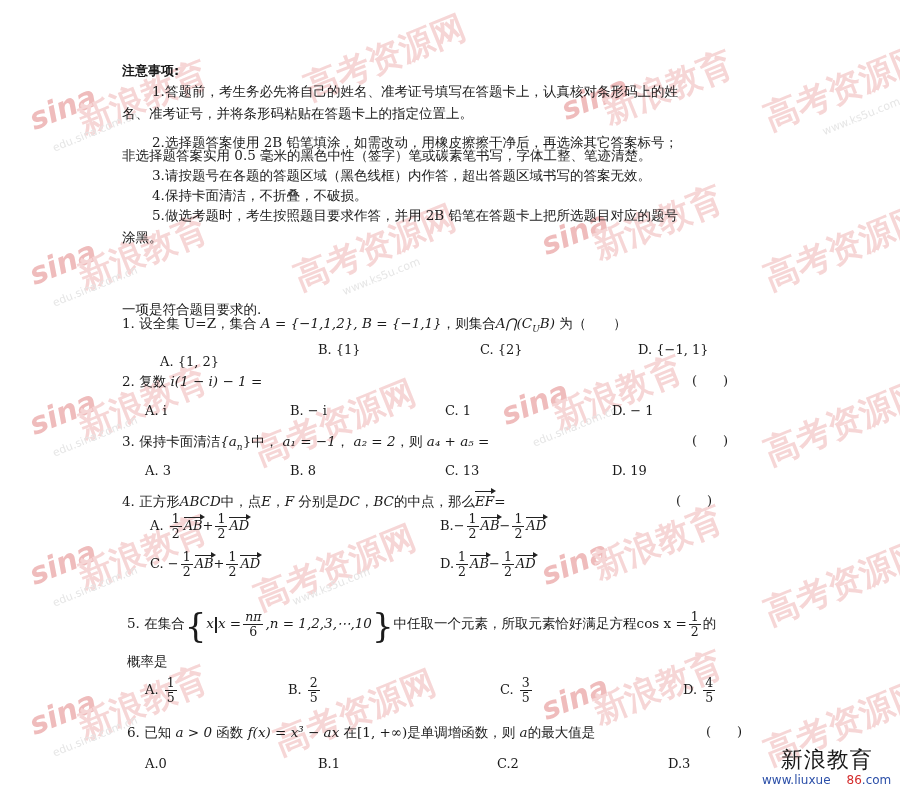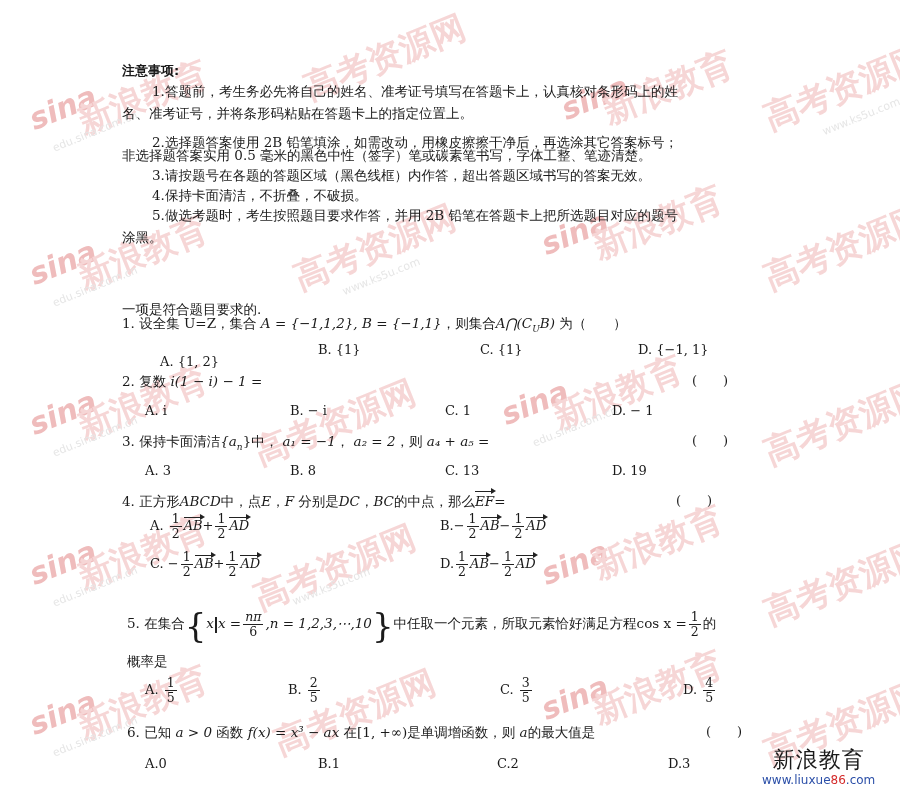--- a/index.html
+++ b/index.html
@@ -23,21 +23,21 @@
   .frac { display: inline-flex; flex-direction: column; align-items: center; vertical-align: middle; font-size: 12.5px; line-height: 14px; margin: 0 2px; }
   .frac .num { border-bottom: 1px solid #222; padding: 0 2px; }
   .vec { position: relative; font-style: italic; display: inline-block; }
   .vec::before { content: ""; position: absolute; left: 0; right: 0; top: -1px; border-top: 1px solid #222; }
   .vec::after { content: ""; position: absolute; right: -2px; top: -4px; border-left: 5px solid #222; border-top: 3px solid transparent; border-bottom: 3px solid transparent; }
   .paren { position: absolute; font-size: 13px; }
   .brace { font-size: 34px; vertical-align: middle; font-weight: 200; }
   .logo { position: absolute; left: 762px; top: 745px; text-align: center; }
   .logo .cn { font-family: "DejaVu Sans", sans-serif; font-size: 22px; color: #1a1a1a; letter-spacing: 1px; }
   .logo .url { font-family: "DejaVu Sans", sans-serif; font-size: 12px; color: #2b4fa8; margin-top: -2px; }
-  .logo .url b { color: #d42b2b; font-weight: normal; }
+  .logo .url b { color: #d42b2b; font-weight: normal; margin-left: 16px; }
 </style>
 </head>
 <body>
 
 <div>
   <div class="wm sina" style="left:28px;top:90px">sina</div>
   <div class="wm big" style="left:75px;top:75px">新浪教育</div>
   <div class="wm small" style="left:50px;top:125px">edu.sina.com.cn</div>
   <div class="wm big" style="left:300px;top:35px">高考资源网</div>
   <div class="wm sina" style="left:560px;top:80px">sina</div>
@@ -95,21 +95,21 @@
 
   <div>
     <div class="line" style="left:122px;top:314px">
       <span>1.</span>
       <span>设全集 U=Z，集合</span>
       <span class="i">A = {−1,1,2}, B = {−1,1}</span><span>，则集合</span><span class="i">A⋂(C</span><sub class="i" style="font-size:9px">U</sub><span class="i">B)</span>
       <span>为（　　）</span>
     </div>
     <div class="opt" style="left:160px;top:354px">A. {1, 2}</div>
     <div class="opt" style="left:318px;top:342px">B. {1}</div>
-    <div class="opt" style="left:480px;top:342px">C. {1}</div>
+    <div class="opt" style="left:480px;top:342px">C. {2}</div>
     <div class="opt" style="left:638px;top:342px">D. {−1, 1}</div>
   </div>
 
   <div>
     <div class="line" style="left:122px;top:372px">
       <span>2.</span>
       <span>复数</span>
       <span class="i">i(1 − i) − 1 =</span>
     </div>
     <div class="paren" style="left:692px;top:372px">(　　)</div>

